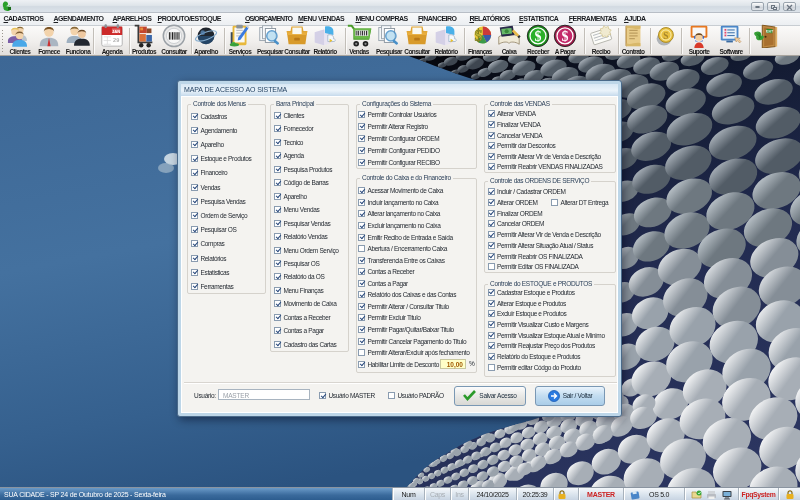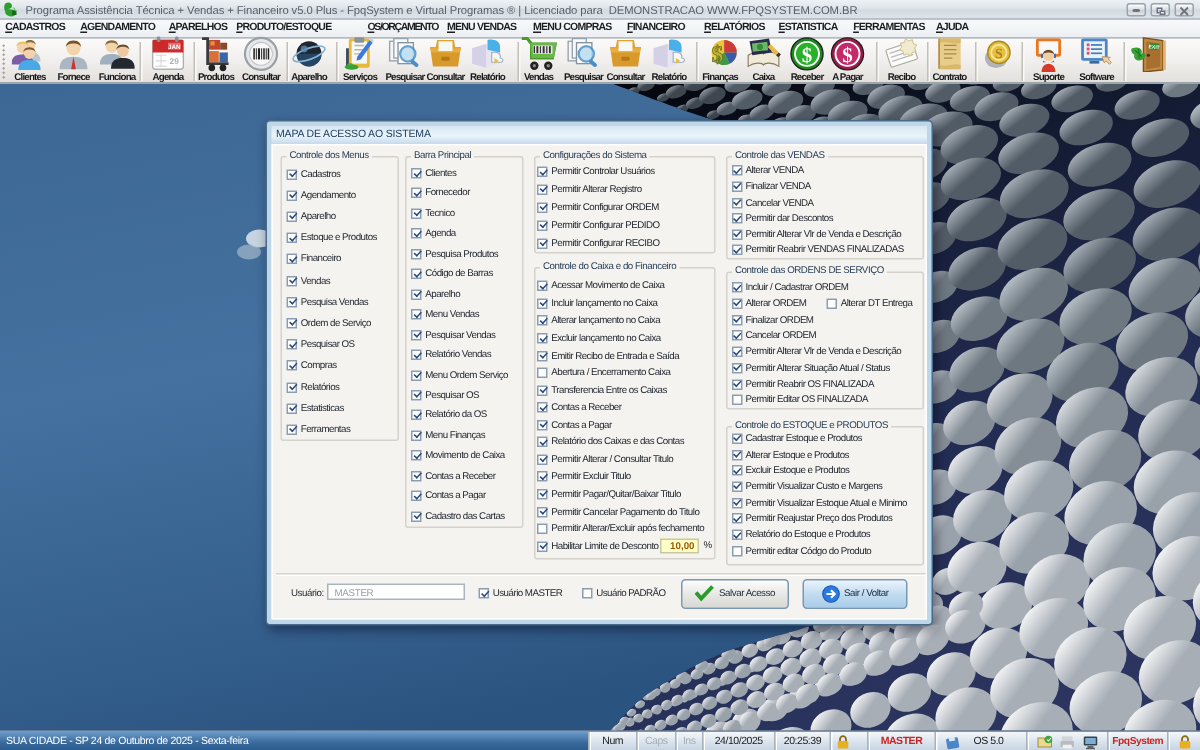--- a/index.html
+++ b/index.html
@@ -450,21 +450,20 @@
         <ellipse cx="407.8" cy="490.0" rx="3.0" ry="2.1" transform="rotate(-24 407.8 490.0)" fill="url(#dl5)"></ellipse>
         <ellipse cx="404.6" cy="494.7" rx="2.9" ry="2.1" transform="rotate(-24 404.6 494.7)" fill="url(#dl5)"></ellipse>
       </g>
 </svg>
 <div class="titlebar">
 <span class="tico"><svg width="11" height="11" viewBox="0 0 11 11">
 <path d="M2,1 C4,0 6,1 6,3 C6,4.5 4.5,5 3.5,5 C5,5.5 7,5 8,6.5 C9,8 8,10 6,10 C4,10 1,9 1.5,6.5 C0.5,5 0.5,2 2,1 Z" fill="#2aa02a"></path>
 <path d="M6,6 L9,6 L9,9 L6,9 Z" fill="#1a6a1a"></path>
 <path d="M7,4 L8,5.5" stroke="#4ac84a" stroke-width="0.8"></path>
 </svg></span>
-<span class="ttext">Programa Assistência Técnica + Vendas + Financeiro v5.0 Plus - FpqSystem e Virtual Programas ® | Licenciado para&nbsp; DEMONSTRACAO WWW.FPQSYSTEM.COM.BR</span>
 <span class="wbtns">
         <div class="wb">
           <div style="position:absolute;left:3px;top:3px;width:5px;height:2px;border:1px solid #6a7480;border-radius:1px"></div>
         </div>
         <div class="wb">
           <div style="position:absolute;left:2.5px;top:2px;width:4px;height:3.5px;border:1px solid #6a7480"></div>
           <div style="position:absolute;left:4.5px;top:3.5px;width:4px;height:3.5px;border:1px solid #6a7480;background:#e8ecf0"></div>
         </div>
         <div class="wb">
           <svg width="11" height="7" viewBox="0 0 11 7" style="position:absolute;left:0;top:1px">

